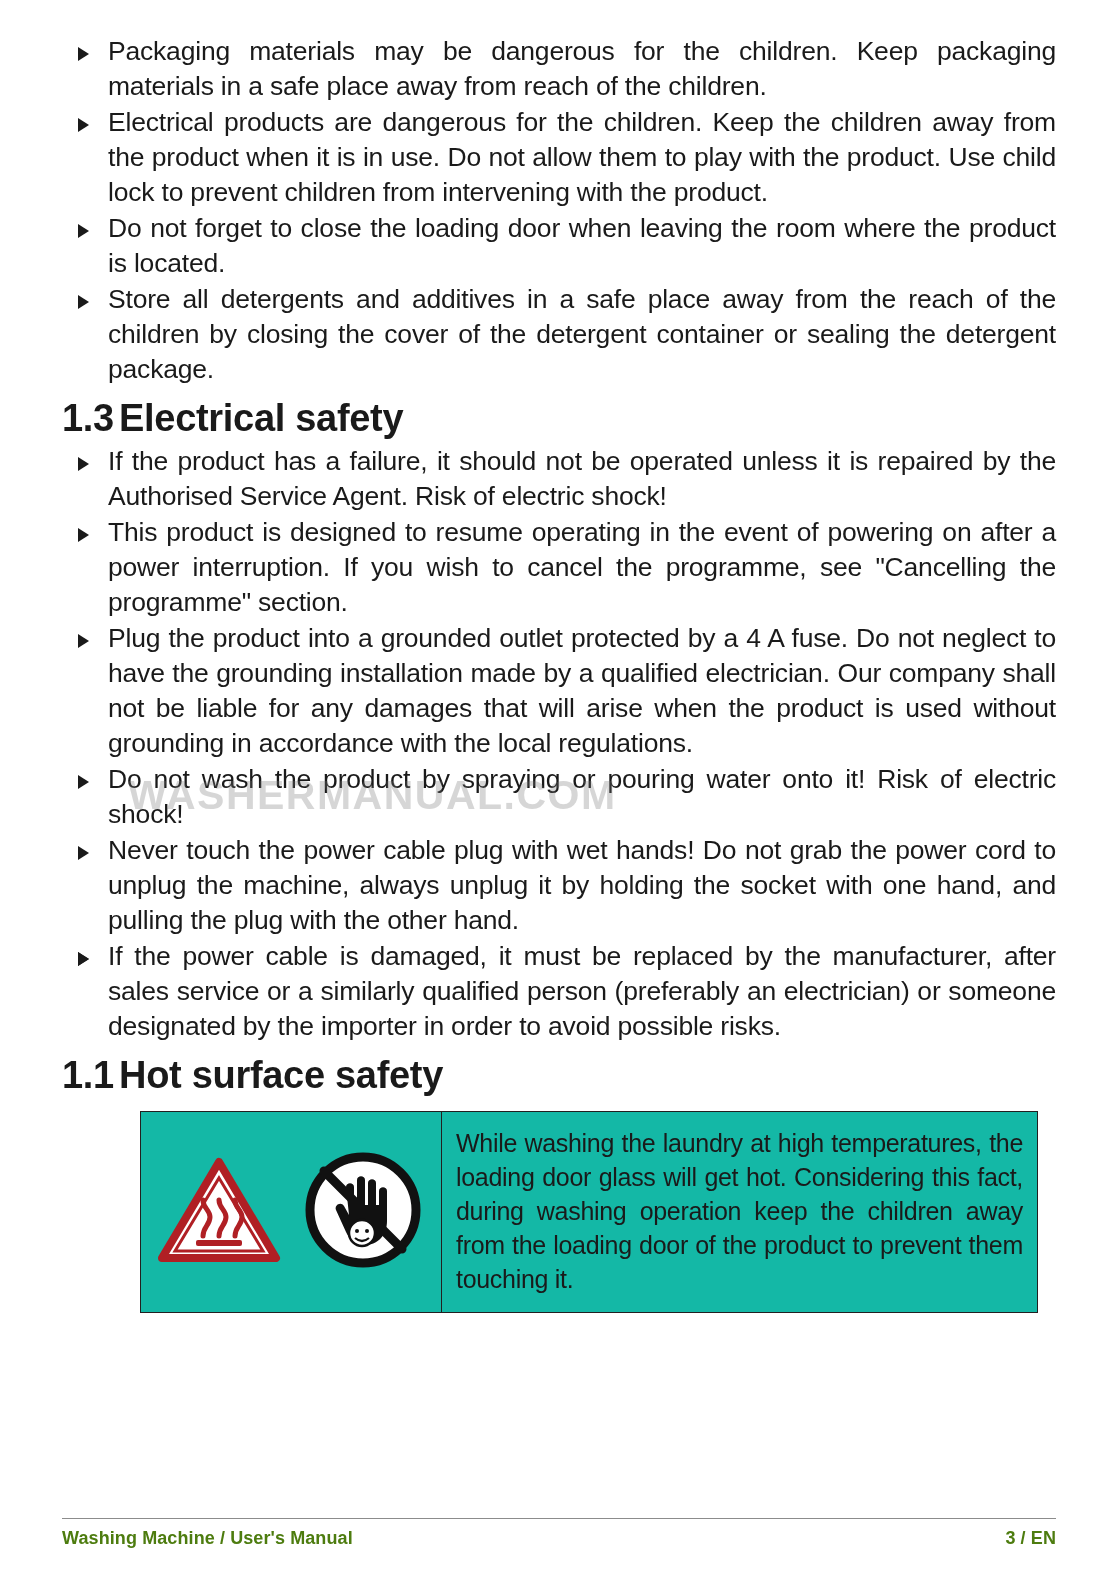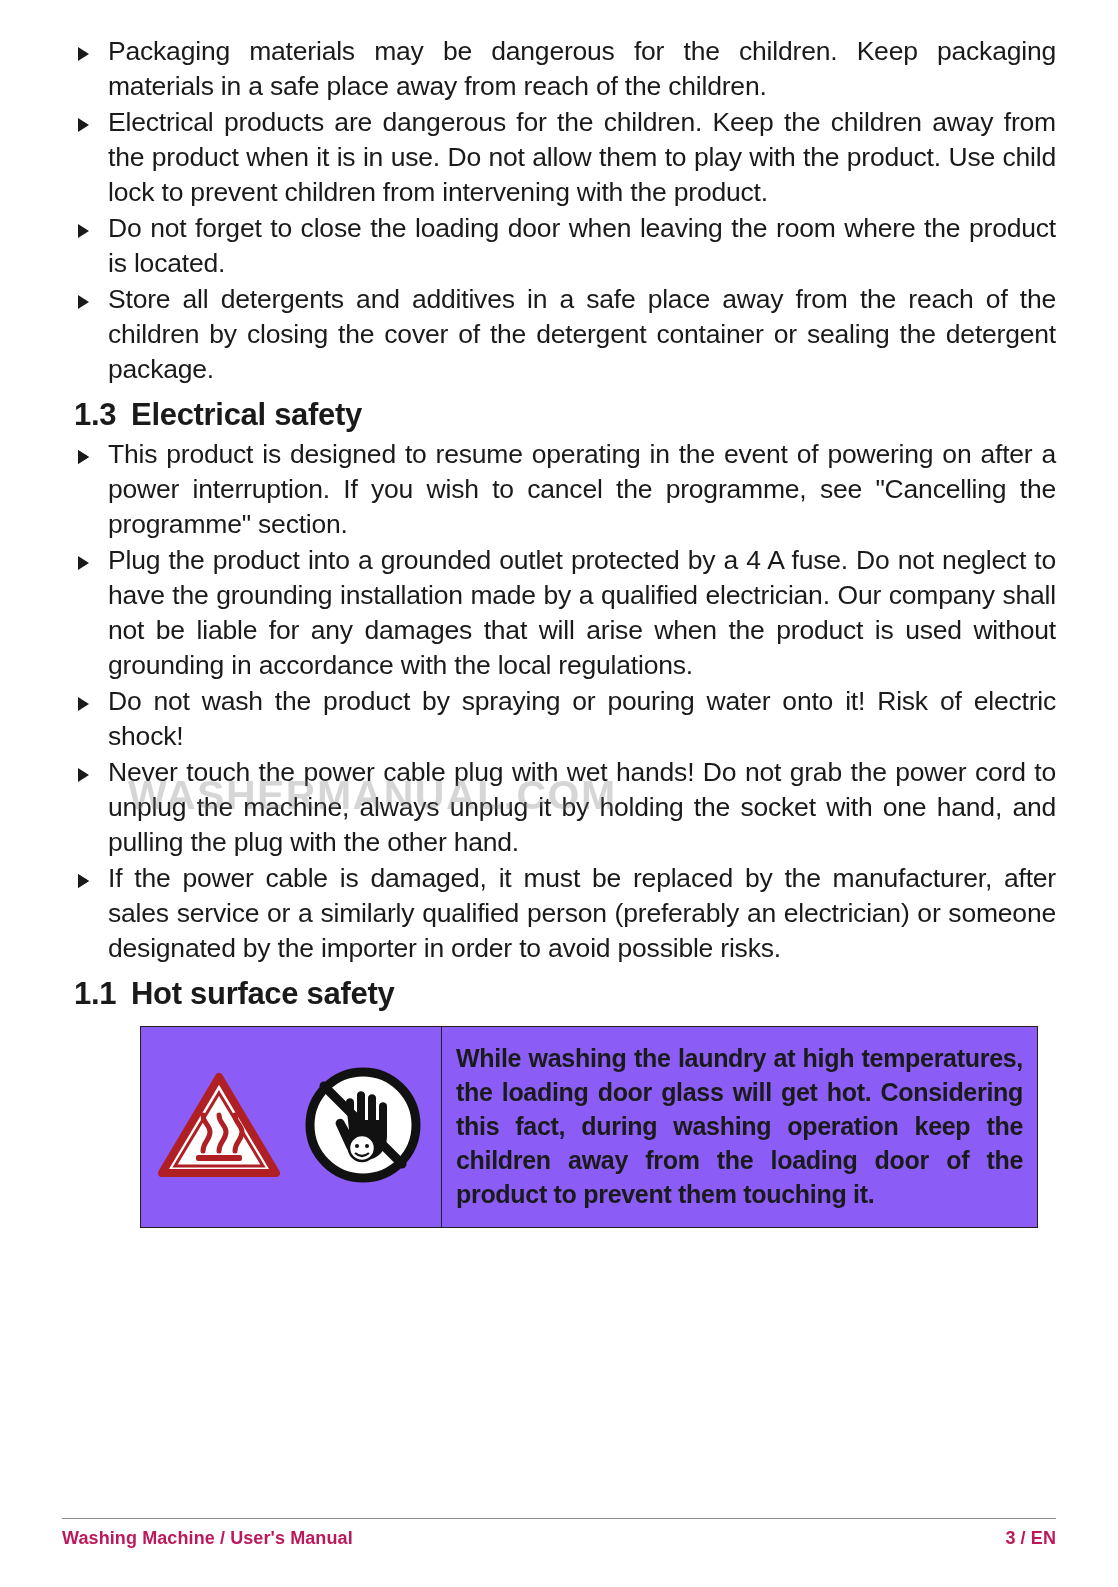--- a/index.html
+++ b/index.html
@@ -51,39 +51,38 @@
   }
   li.tight {
     letter-spacing: -0.55px;
   }
   li.verytight {
     letter-spacing: -0.9px;
   }
 
   
   h2.heading {
-    font-size: 31px;
+    font-size: 38px;
     font-weight: bold;
-    margin: 10px 0 4px 12px;
+    margin: 10px 0 4px 0;
     padding: 0;
     letter-spacing: -0.3px;
   }
   h2.heading .num {
     display: inline-block;
     min-width: 57px;
   }
 
   
   .hs-table {
     margin: 14px 0 0 78px;
     width: 898px;
     border: 1.5px solid #231f20;
     border-collapse: collapse;
-    background: #8b5cf6;
-    font-weight: bold;
+    background: #14b8a6;
   }
   .hs-table td {
     border: 1.5px solid #231f20;
     vertical-align: middle;
     padding: 0;
   }
   .hs-icons {
     width: 300px;
     height: 200px;
     text-align: center;
@@ -125,21 +124,21 @@
     position: absolute;
     left: 62px;
     right: 62px;
     bottom: 38px;
     border-top: 1.5px solid #8c8c8c;
     padding-top: 9px;
     display: flex;
     justify-content: space-between;
     font-size: 18px;
     font-weight: bold;
-    color: #be185d;
+    color: #4d7c0f;
     letter-spacing: 0.1px;
   }
 </style>
 </head>
 <body>
 
 <div class="page">
 
   <ul class="bullets">
     <li>
@@ -160,20 +159,21 @@
     </li>
   </ul>
 
   <h2 class="heading">
     <span class="num">1.3</span><span>Electrical safety</span>
   </h2>
 
   <ul class="bullets">
     <li>
       <span class="tri"></span>
+      <span>If the product has a failure, it should not be operated unless it is repaired by the Authorised Service Agent. Risk of electric shock!</span>
     </li>
     <li>
       <span class="tri"></span>
       <span>This product is designed to resume operating in the event of powering on after a power interruption. If you wish to cancel the programme, see "Cancelling the programme" section.</span>
     </li>
     <li class="tight">
       <span class="tri"></span>
       <span>Plug the product into a grounded outlet protected by a 4 A fuse. Do not neglect to have the grounding installation made by a qualified electrician. Our company shall not be liable for any damages that will arise when the product is used without grounding in accordance with the local regulations.</span>
     </li>
     <li class="tight">

